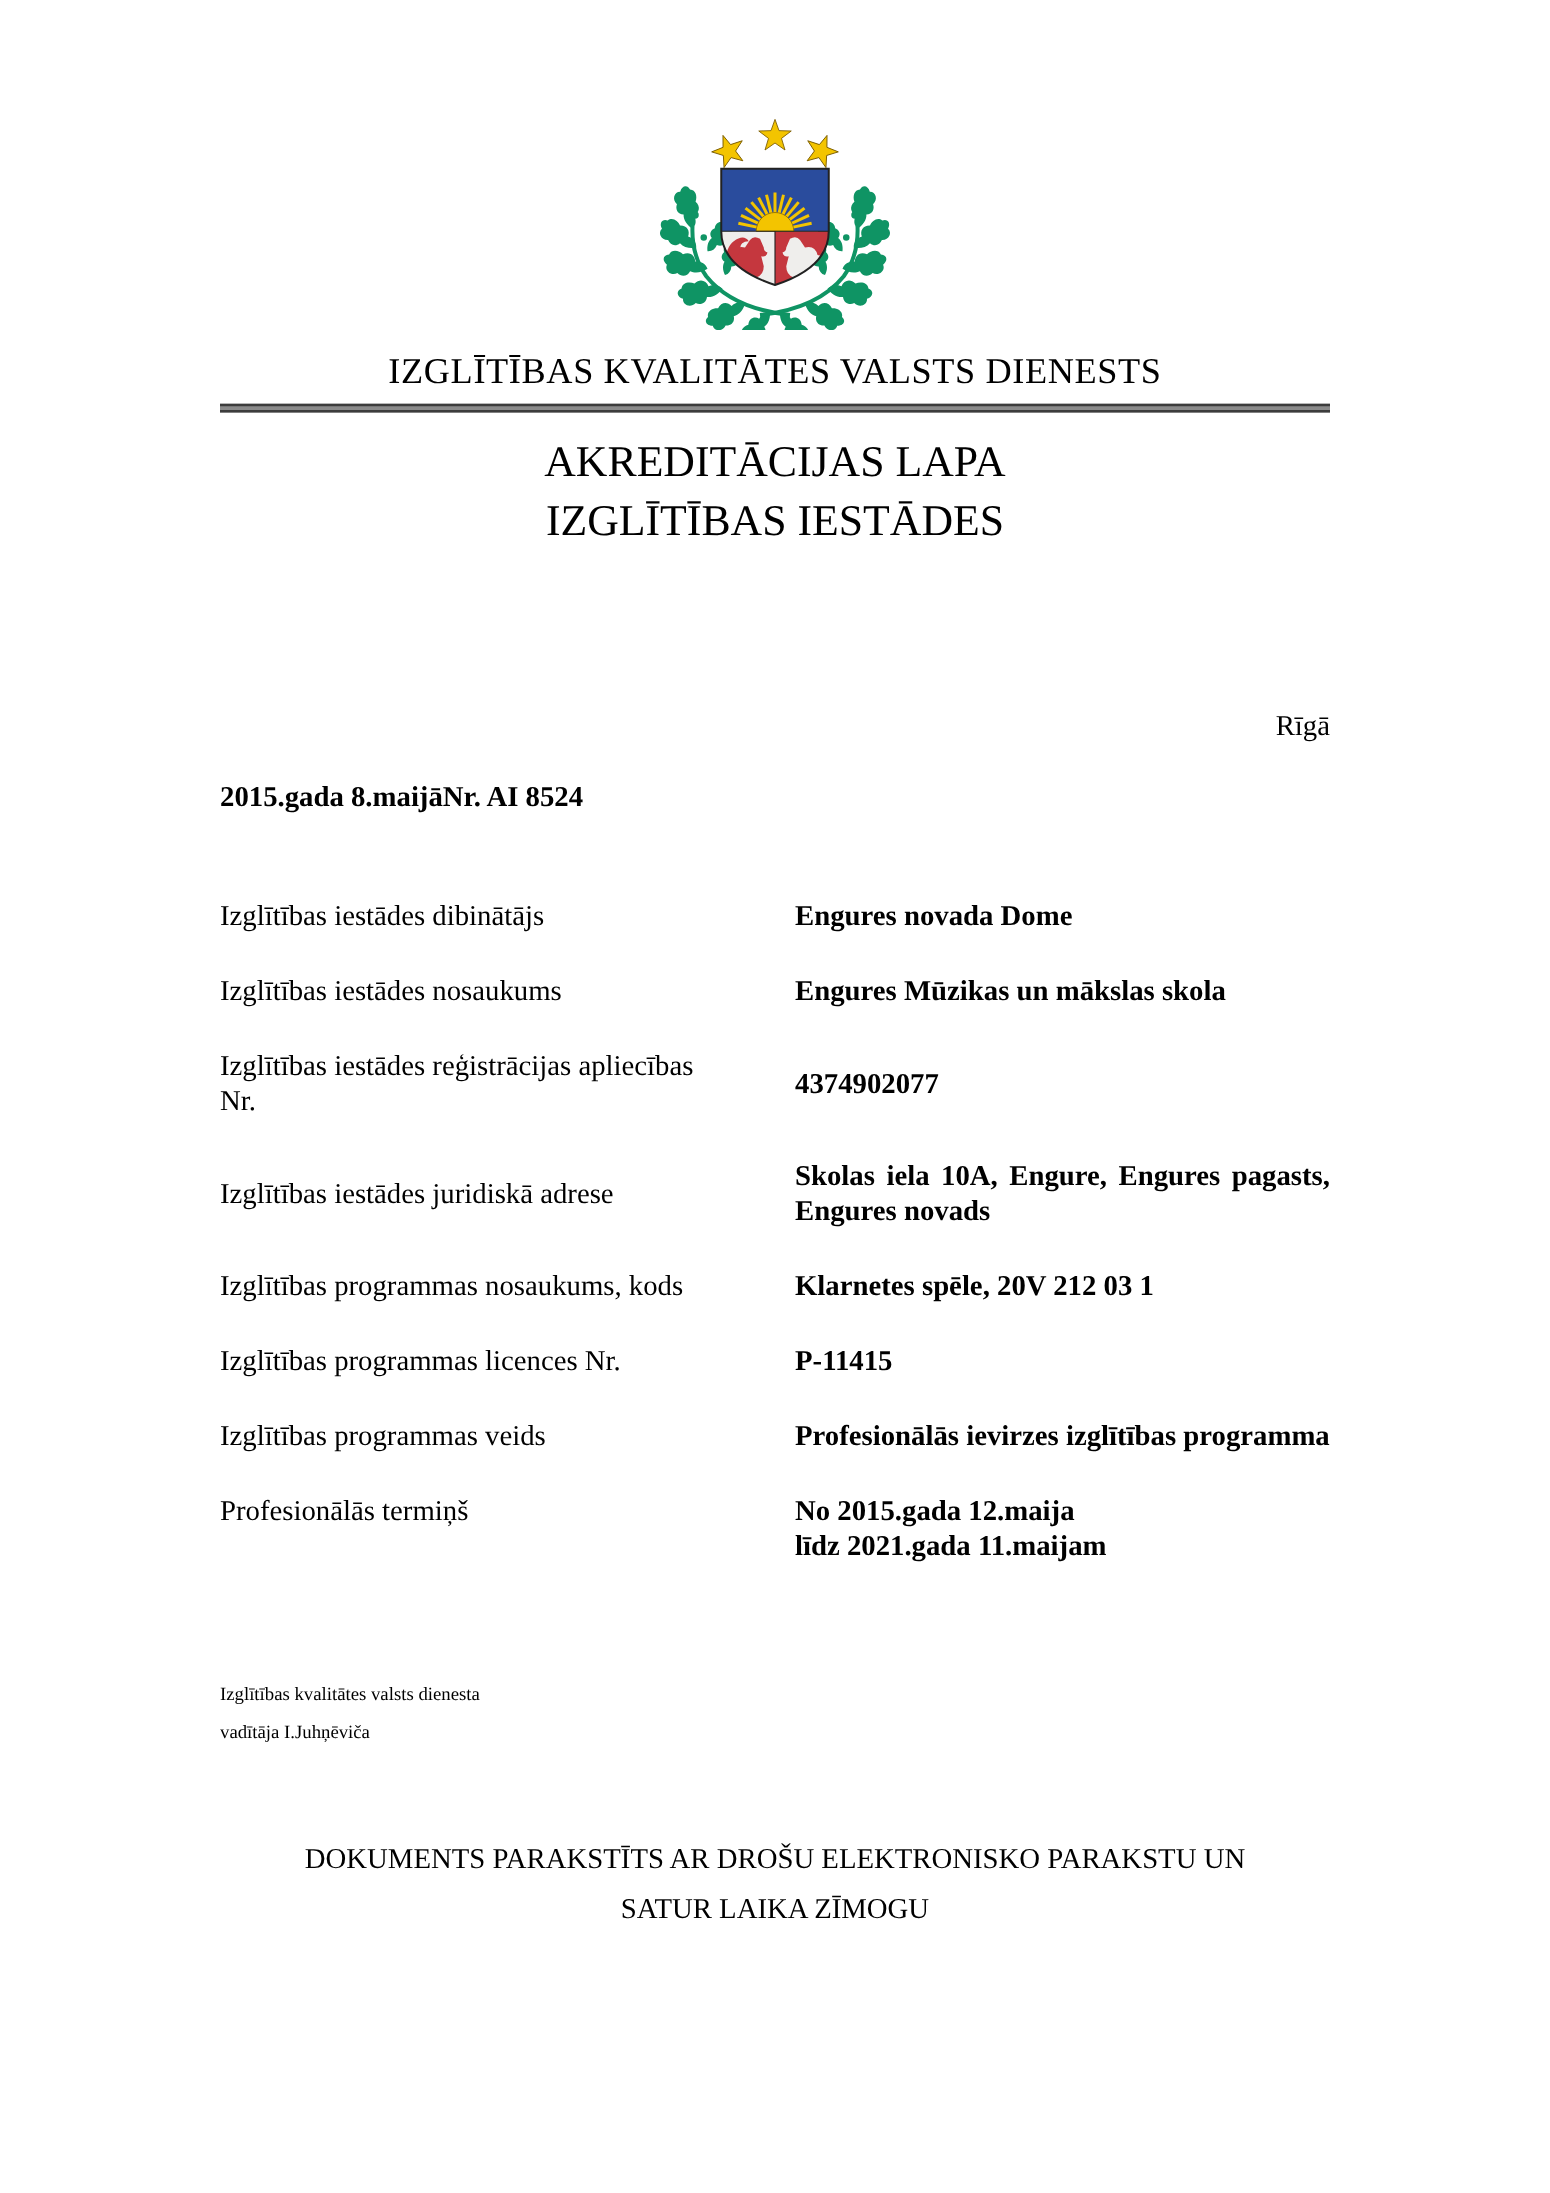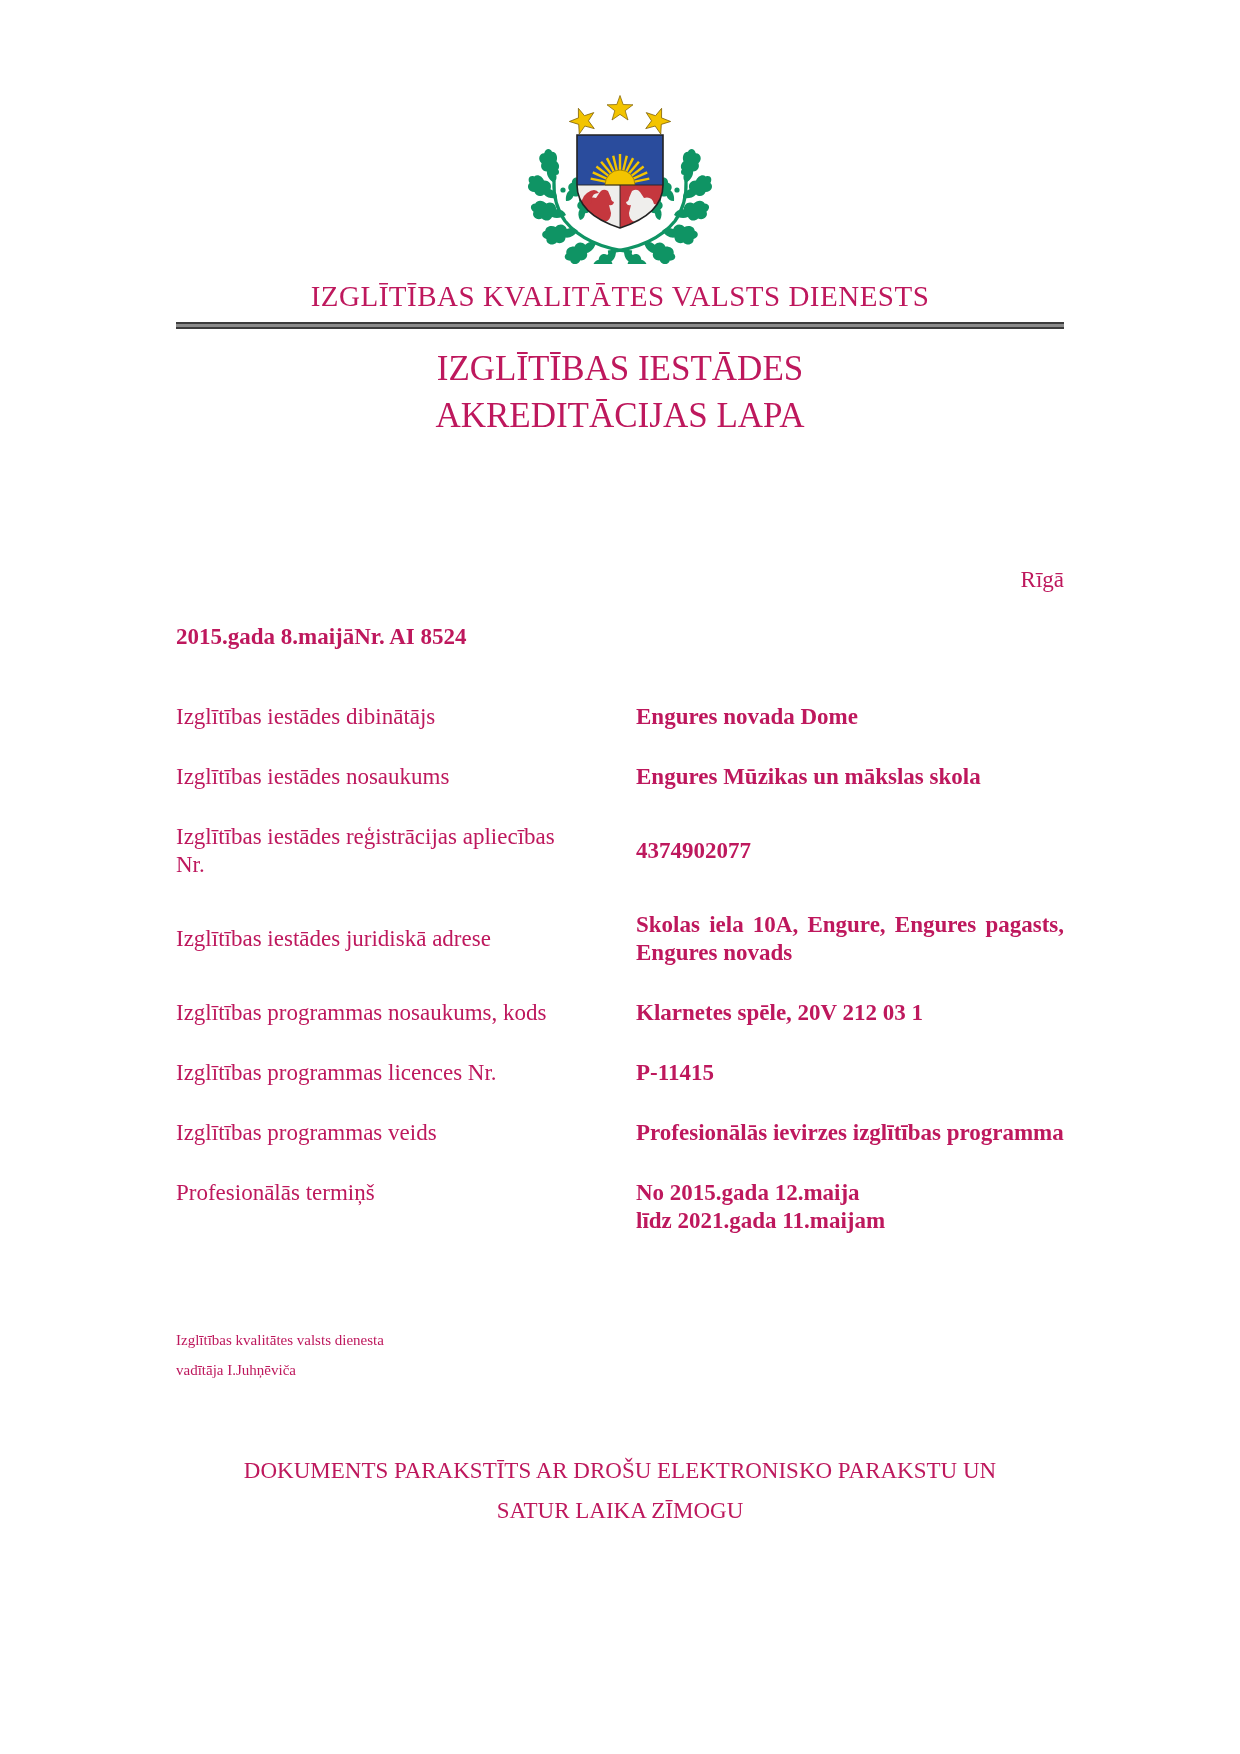--- a/index.html
+++ b/index.html
@@ -1,21 +1,21 @@
 <!DOCTYPE html>
 <html><head>
 <meta charset="utf-8">
 <style>
   html,body{margin:0;padding:0;background:#ffffff;}
   .page{
     position:relative;
     width:1240px;height:1754px;
     background:#ffffff;
     font-family:"Liberation Serif","DejaVu Serif",serif;
-    color:#be185d;
+    color:#000000;
     overflow:hidden;
   }
   .content{margin:0 176px;width:888px;}
   .emblem-wrap{padding-top:90px;text-align:center;}
   .org{
     margin-top:12px;
     text-align:center;
     font-size:29px;
     letter-spacing:0.5px;
     white-space:nowrap;
@@ -38,21 +38,21 @@
     text-align:right;
     font-size:23px;
   }
   .date-row{
     margin-top:31px;
     display:flex;
     justify-content:flex-start;
     font-weight:bold;
     font-size:23px;
   }
-  .fields{margin-top:53px;font-size:23px;line-height:28px;}
+  .fields{margin-top:68px;font-size:23px;line-height:28px;}
   .field-row{display:flex;margin-bottom:32px;align-items:flex-start;}
   .field-row.align-end{align-items:center;}
   .field-row.align-center{align-items:center;}
   .field-label{
     flex:0 0 460px;
     box-sizing:border-box;
     padding-right:55px;
   }
   .field-value{
     flex:1 1 auto;
@@ -148,22 +148,22 @@
         <path d="M57,42 H143 V92 Q143,121 100,135 Q57,121 57,92 Z" fill="none" stroke="#222222" stroke-width="1.6"></path>
         <path d="M57,92 H143 M100,92 V135" fill="none" stroke="#222222" stroke-width="0.9"></path>
       </svg>
     </div>
 
     <div class="org">IZGLĪTĪBAS KVALITĀTES VALSTS DIENESTS</div>
 
     <div class="rule"></div>
 
     <div class="doc-title">
+      <div>AKREDITĀCIJAS LAPA</div>
       <div>IZGLĪTĪBAS IESTĀDES</div>
-      <div>AKREDITĀCIJAS LAPA</div>
     </div>
 
     <div class="place">Rīgā</div>
 
     <div class="date-row">
       <span>2015.gada 8.maijā</span>
       <span>Nr. AI 8524</span>
     </div>
 
     <div class="fields">

